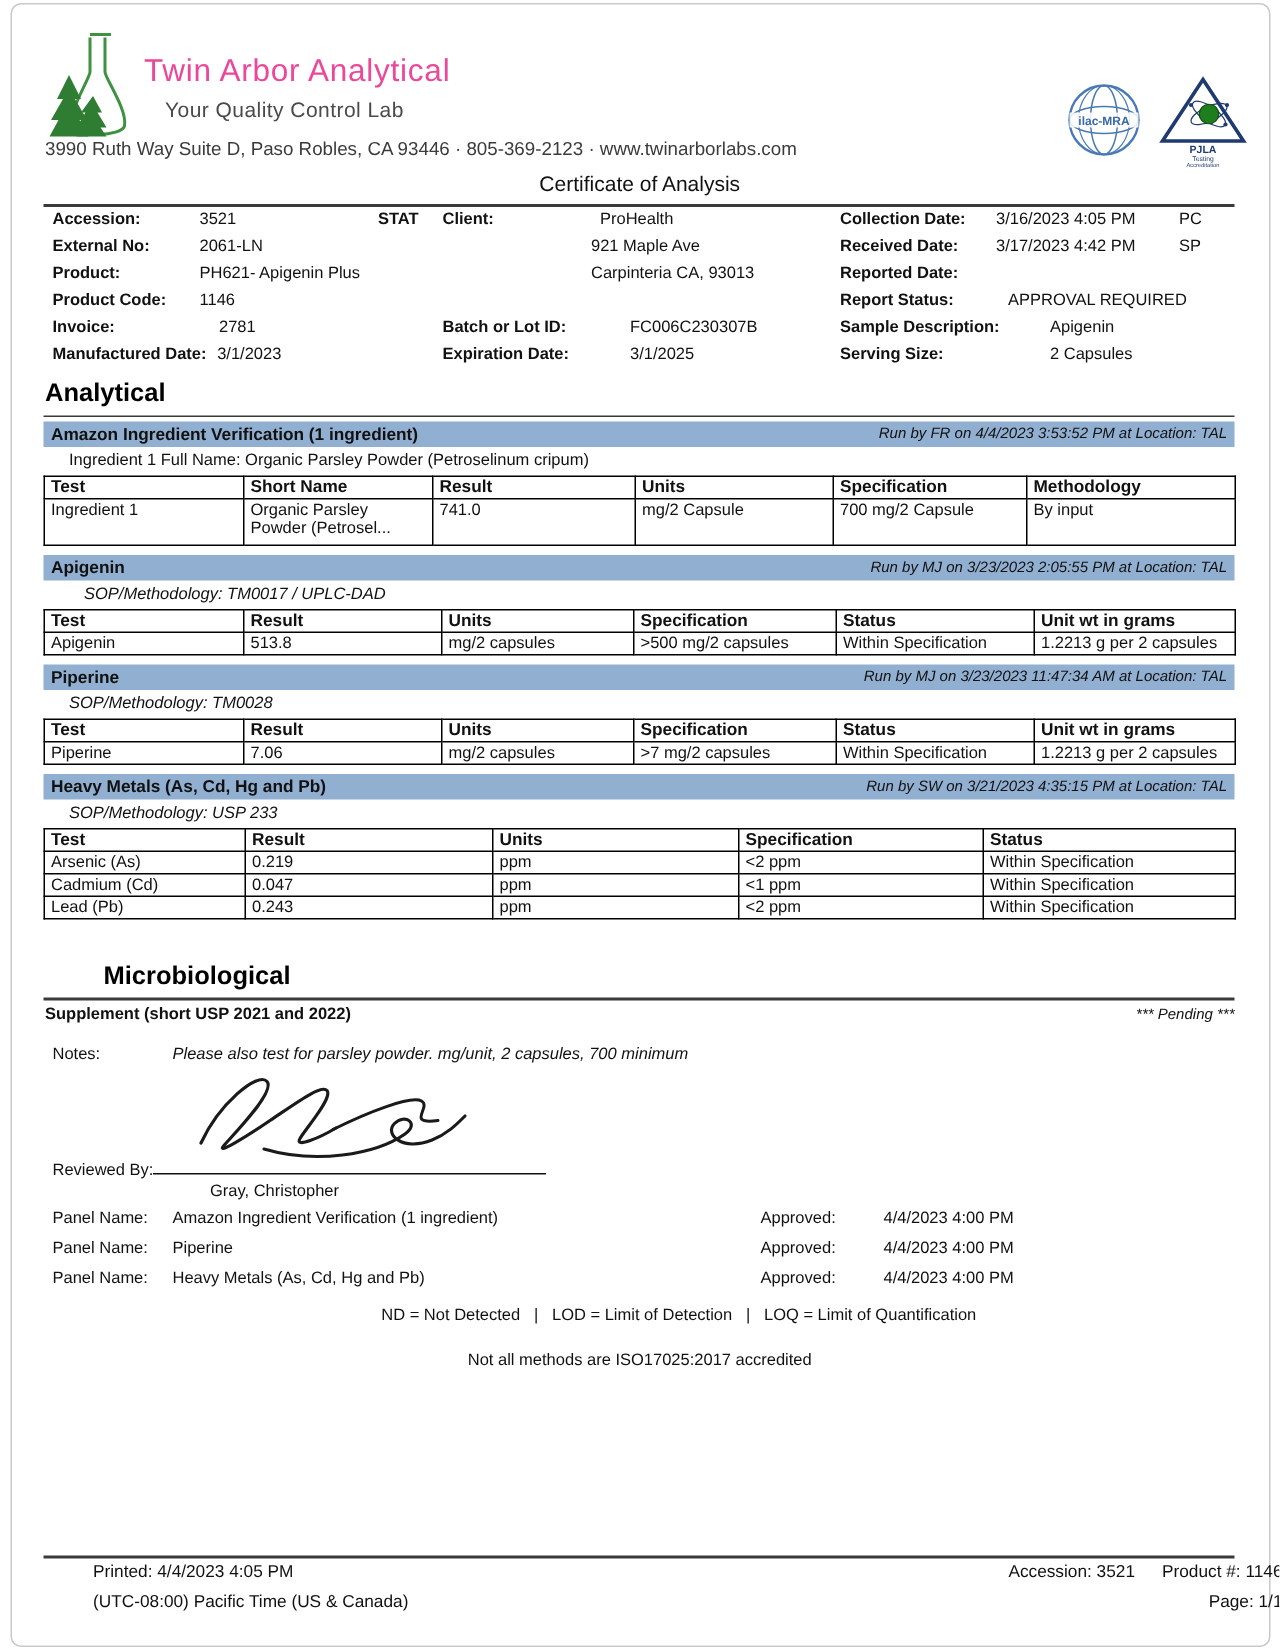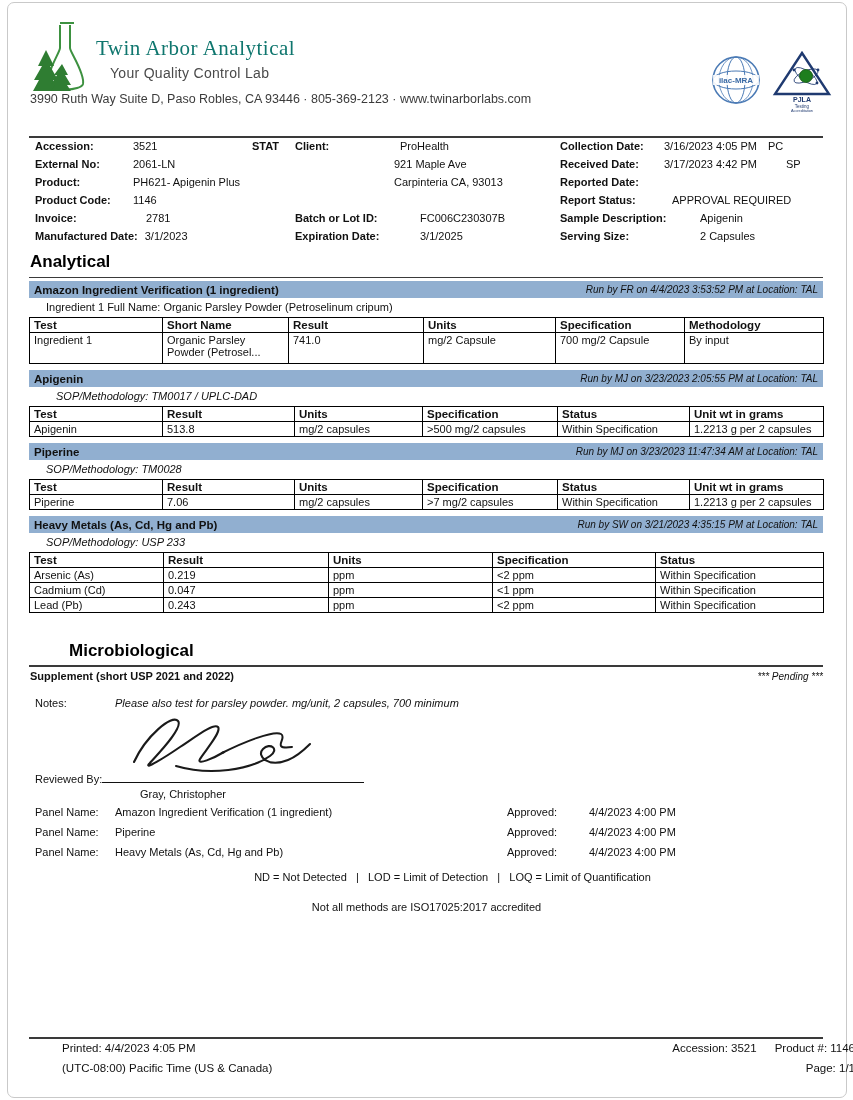--- a/index.html
+++ b/index.html
@@ -10,21 +10,21 @@
   .b{font-weight:bold;}
   .i{font-style:italic;}
   .hrule{position:absolute;left:29px;width:794px;background:#3a3a3a;}
   .banner{position:absolute;left:29px;width:794px;height:17px;display:flex;justify-content:space-between;
           align-items:center;padding:0 5px;box-sizing:border-box;}
   .banner .bt{font-weight:bold;font-size:11.5px;}
   .banner .br{font-style:italic;font-size:10px;}
   table.coa{position:absolute;left:29px;border-collapse:collapse;table-layout:fixed;width:794px;font-size:11px;background:#fff;}
   table.coa th,table.coa td{border:1px solid #000;padding:1px 4px;text-align:left;vertical-align:top;overflow:hidden;}
   table.coa th{font-weight:bold;font-size:11.5px;}
-  .company{font-size:21px;color:#0f766e;letter-spacing:.5px;font-family:Liberation Serif, serif;}
+  .company{font-size:21px;color:#ec4899;letter-spacing:.5px;}
   .tagline{font-size:14px;color:#4a4a4a;letter-spacing:.3px;}
   .address{font-size:12.5px;color:#3b3b3b;}
   .secthead{font-size:17px;font-weight:bold;color:#000;}
   .title{font-size:14px;color:#111;}
   .foot{font-size:11.5px;padding-left:32px;}
 </style>
 </head>
 <body>
 
 <div id="page">
@@ -59,20 +59,21 @@
       <circle cx="34" cy="26" r="6.5" fill="#1e7e1e" stroke="#0e4e0e" stroke-width="0.8"></circle>
       <circle cx="22" cy="20" r="1.4" fill="#1f3a70"></circle>
       <circle cx="46" cy="20" r="1.4" fill="#1f3a70"></circle>
       <circle cx="45" cy="33" r="1.4" fill="#1f3a70"></circle>
       <text x="30" y="52" text-anchor="middle" font-size="7" font-weight="bold" fill="#1f3a70">PJLA</text>
       <text x="30" y="57.5" text-anchor="middle" font-size="4.5" fill="#1f3a70">Testing</text>
       <text x="30" y="61.5" text-anchor="middle" font-size="3.8" fill="#1f3a70">Accreditation</text>
     </svg>
   </div>
 
+  <div class="abs title" style="left:0;top:114px;width:853px;text-align:center;white-space:nowrap;">Certificate of Analysis</div>
   <div class="hrule" style="top:136px;height:2px;"></div>
 
   <div class="abs" style="left:0;top:140px;width:853px;height:110px;">
     <span class="abs b" style="left:35px;top:0;">Accession:</span>
     <span class="abs" style="left:133px;top:0;">3521</span>
     <span class="abs b" style="left:252px;top:0;">STAT</span>
     <span class="abs b" style="left:35px;top:18px;text-align:right;">External No:</span>
     <span class="abs" style="left:133px;top:18px;">2061-LN</span>
     <span class="abs b" style="left:35px;top:36px;">Product:</span>
     <span class="abs" style="left:133px;top:36px;">PH621- Apigenin Plus</span>
@@ -89,21 +90,21 @@
     <span class="abs" style="left:400px;top:0;">ProHealth</span>
     <span class="abs" style="left:394px;top:18px;">921 Maple Ave</span>
     <span class="abs" style="left:394px;top:36px;">Carpinteria CA, 93013</span>
     <span class="abs b" style="left:295px;top:72px;">Batch or Lot ID:</span>
     <span class="abs" style="left:420px;top:72px;">FC006C230307B</span>
     <span class="abs b" style="left:295px;top:90px;">Expiration Date:</span>
     <span class="abs" style="left:420px;top:90px;">3/1/2025</span>
 
     <span class="abs b" style="left:560px;top:0;">Collection Date:</span>
     <span class="abs" style="left:664px;top:0;">3/16/2023 4:05 PM</span>
-    <span class="abs" style="left:768px;top:0;text-align:center;">PC</span>
+    <span class="abs" style="left:786px;top:0;text-align:center;">PC</span>
     <span class="abs b" style="left:560px;top:18px;">Received Date:</span>
     <span class="abs" style="left:664px;top:18px;">3/17/2023 4:42 PM</span>
     <span class="abs" style="left:786px;top:18px;">SP</span>
     <span class="abs b" style="left:560px;top:36px;">Reported Date:</span>
     <span class="abs b" style="left:560px;top:54px;">Report Status:</span>
     <span class="abs" style="left:672px;top:54px;">APPROVAL REQUIRED</span>
     <span class="abs b" style="left:560px;top:72px;">Sample Description:</span>
     <span class="abs" style="left:700px;top:72px;">Apigenin</span>
     <span class="abs b" style="left:560px;top:90px;">Serving Size:</span>
     <span class="abs" style="left:700px;top:90px;">2 Capsules</span>

